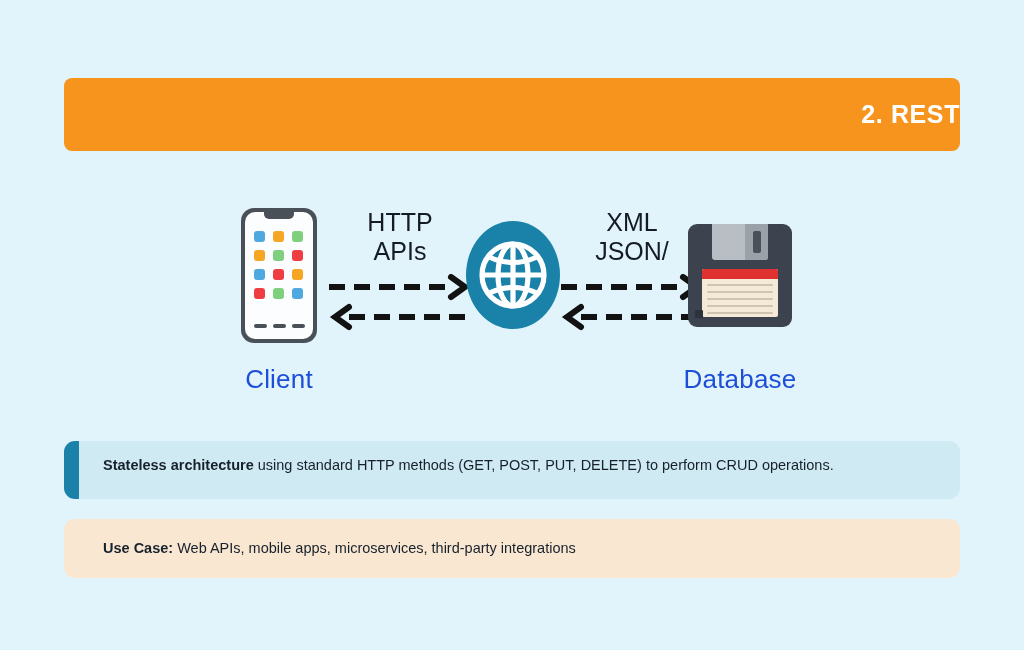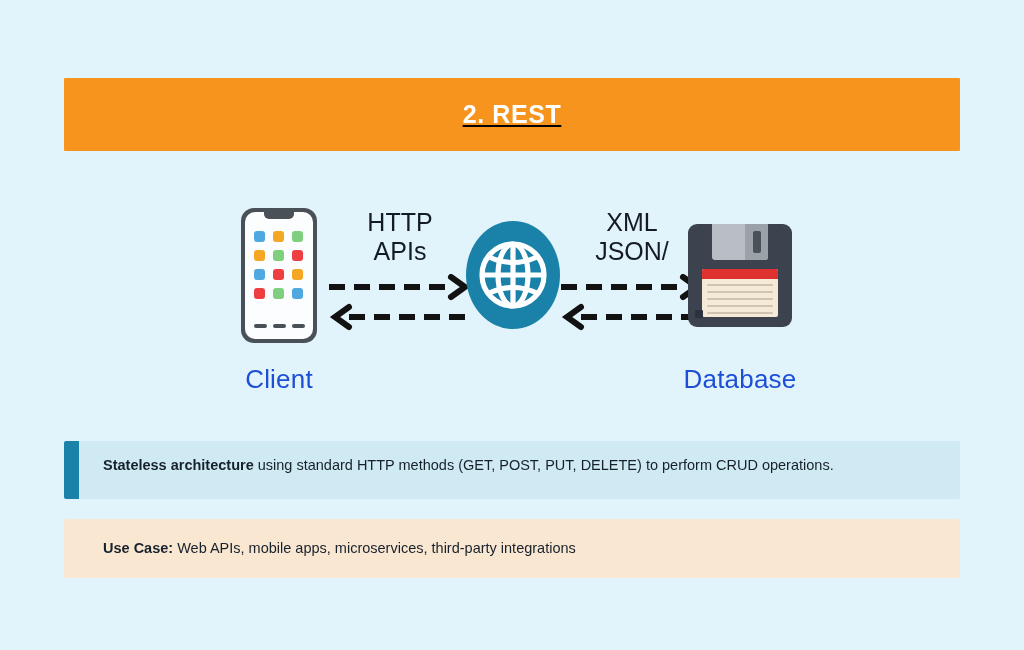--- a/index.html
+++ b/index.html
@@ -22,25 +22,24 @@
   }
 
   
   .header-banner {
     position: absolute;
     left: 64px;
     top: 78px;
     width: 896px;
     height: 73px;
     background: #f7941e;
-    border-radius: 1px;
+    border-radius: 8px;
     display: flex;
     align-items: center;
-    justify-content: center;
-    text-decoration: underline;
+    justify-content: flex-end;
   }
   .header-title {
     color: #ffffff;
     font-size: 25px;
     font-weight: bold;
     letter-spacing: 0.6px;
     font-family: "Liberation Sans", sans-serif;
   }
 
   
@@ -249,21 +248,21 @@
   }
   .connector-arrows {
     margin-top: 8px;
   }
 
   
   .info-bar {
     position: absolute;
     left: 64px;
     width: 896px;
-    border-radius: 2px;
+    border-radius: 11px;
     display: flex;
     align-items: stretch;
     overflow: hidden;
     box-sizing: border-box;
   }
   .info-accent {
     width: 15px;
     flex: 0 0 15px;
   }
   .info-text {

